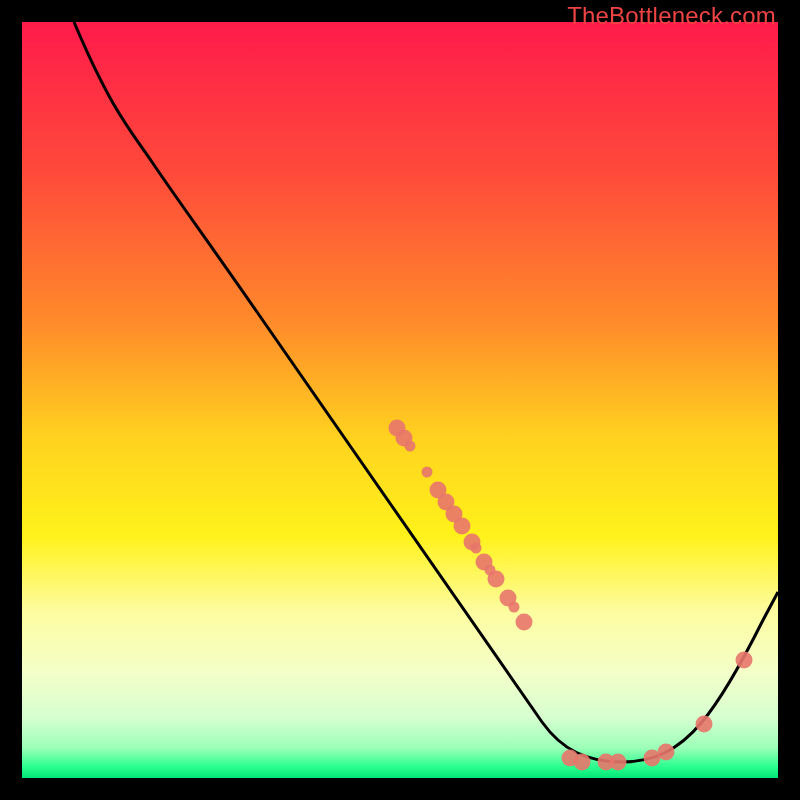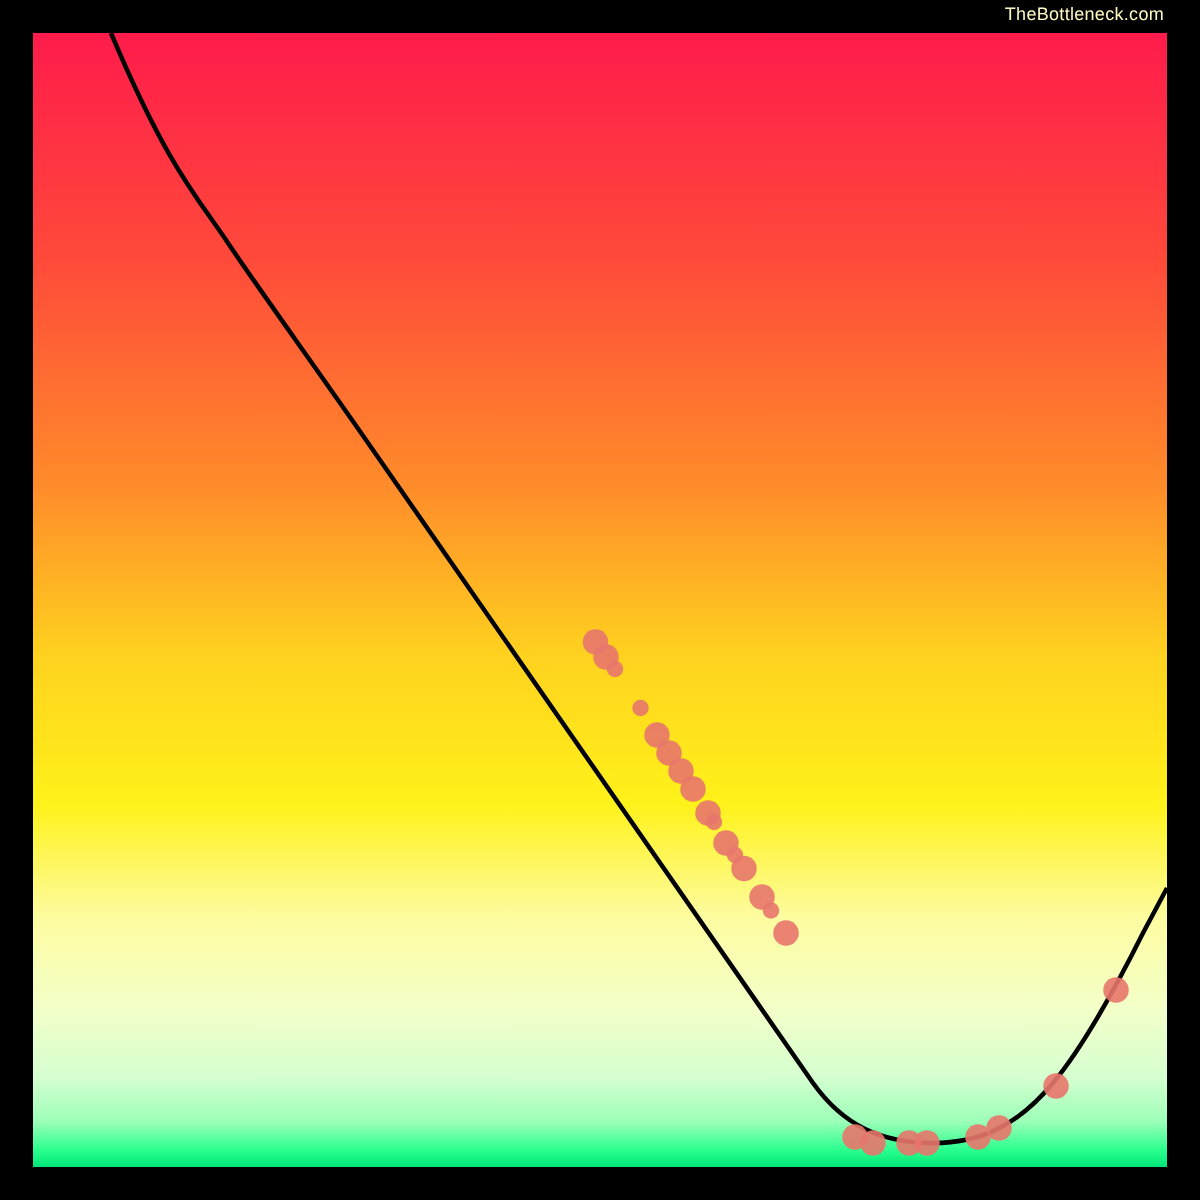--- a/index.html
+++ b/index.html
@@ -23,22 +23,22 @@
     position: absolute;
     left: 0;
     top: 0;
     width: 756px;
     height: 756px;
   }
   .watermark {
     position: absolute;
     top: 2px;
     right: 24px;
-    color: #fef9c3;
-    font-size: 12px;
+    color: #ef4444;
+    font-size: 24px;
     font-weight: 500;
     letter-spacing: 0.2px;
   }
   svg { display: block; }
 </style>
 </head>
 <body>
 
 <div class="frame">
   <svg class="plot" id="plot" width="756" height="756" viewBox="0 0 756 756">

